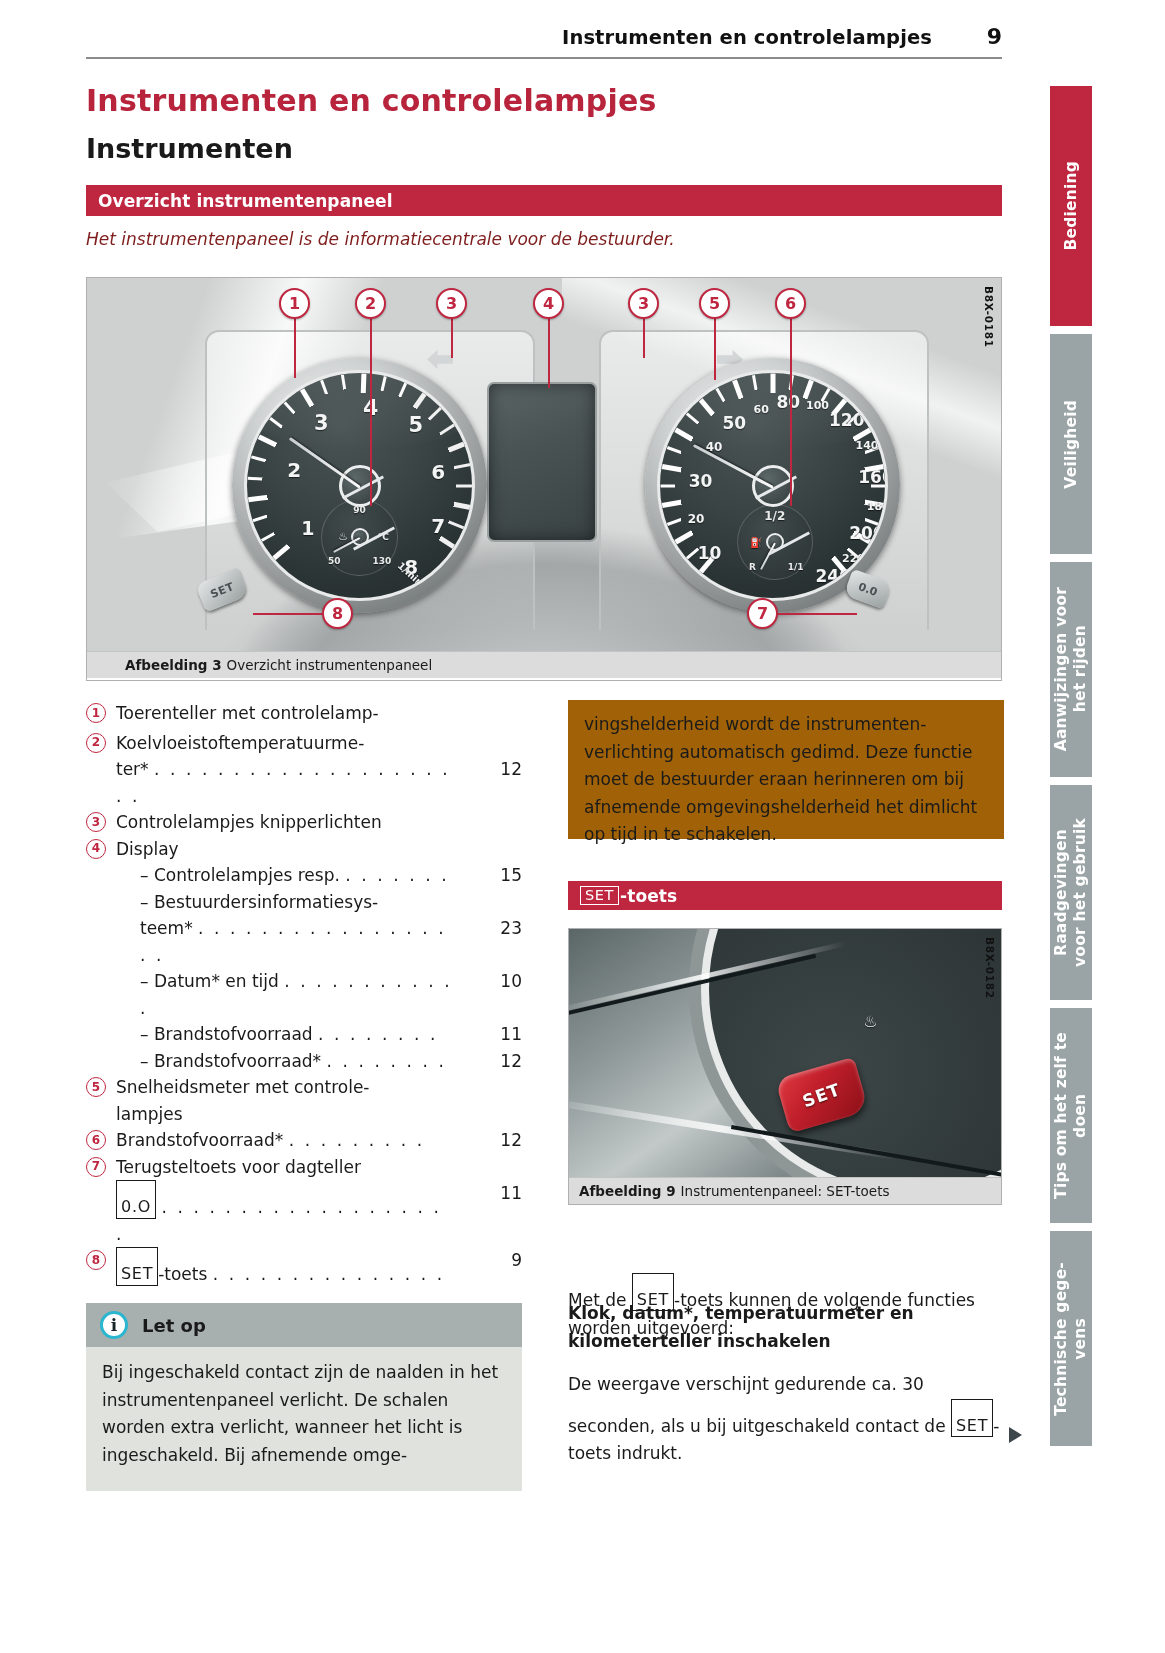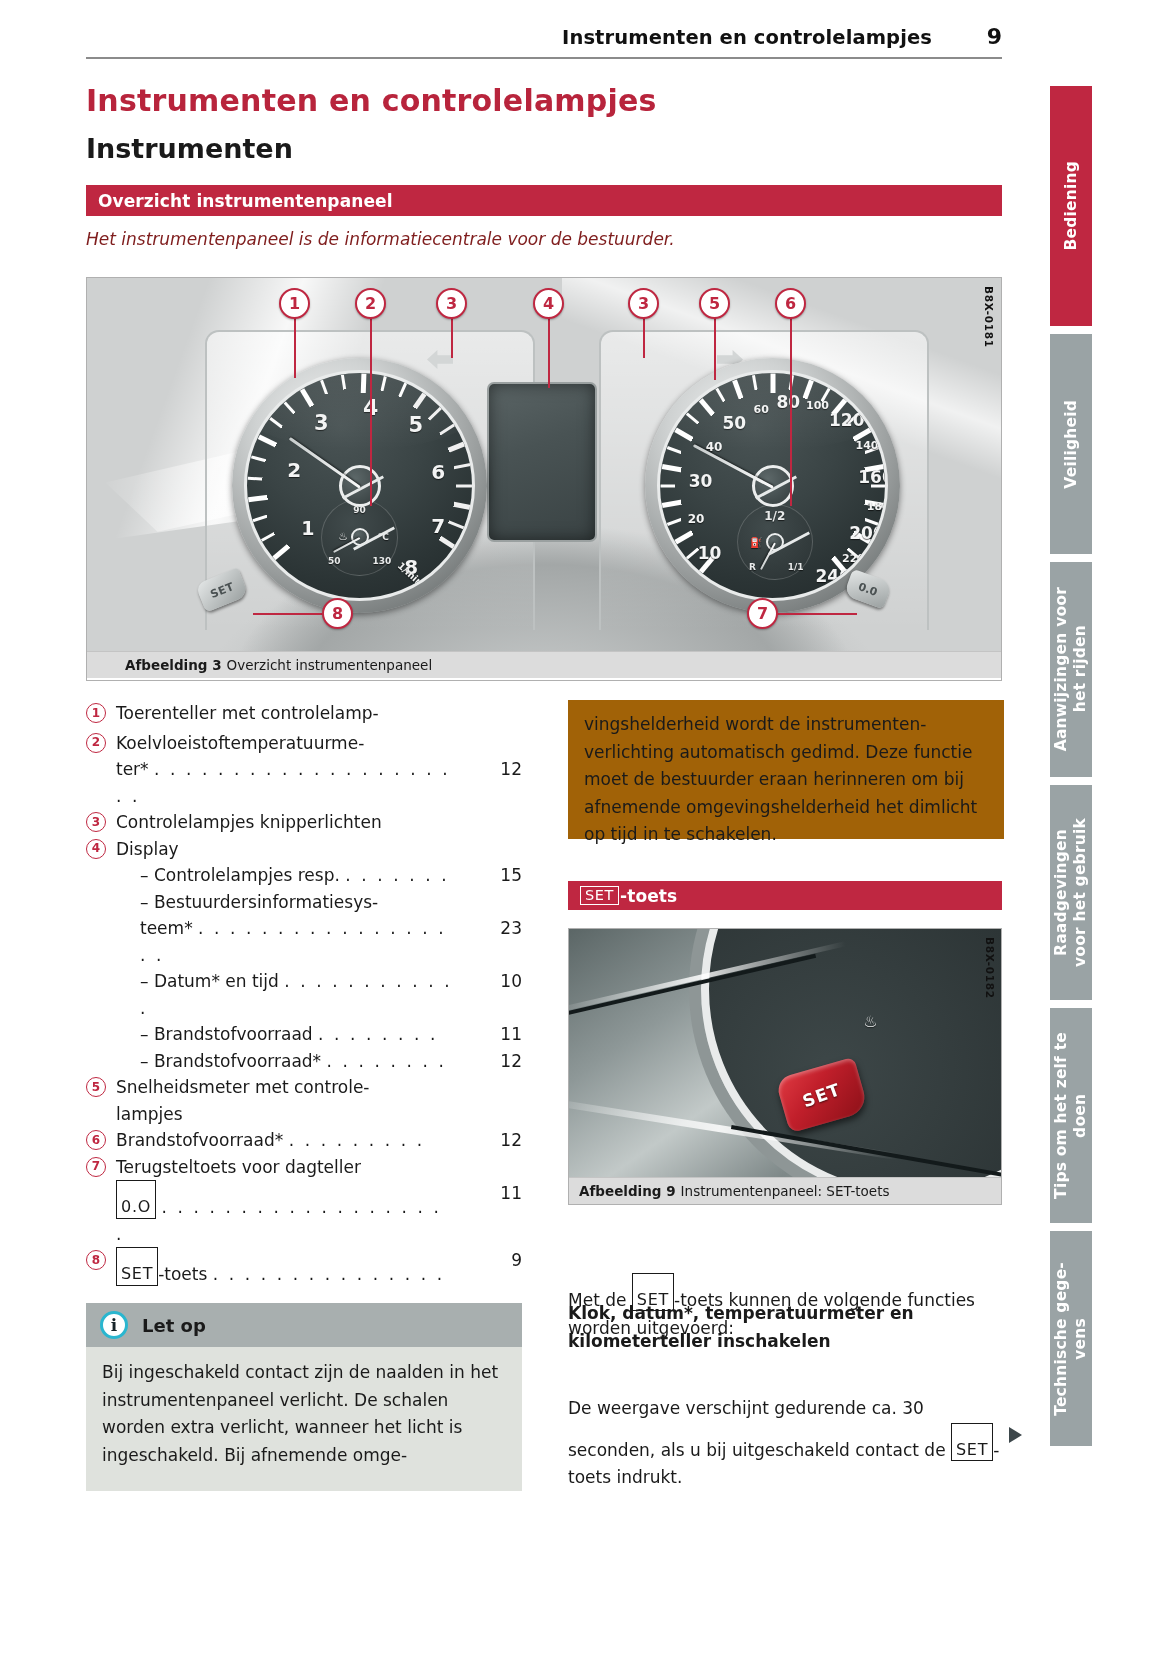--- a/index.html
+++ b/index.html
@@ -336,21 +336,21 @@
                 background: #a16207; }
   #note-right .note-body { padding-top: 11px; }
 
   
   .body-text {
     position: absolute; font-size: 17px; line-height: 1.62; color: #1a1a1a;
   }
   .body-bold { font-weight: bold; }
   #rt-1 { left: 568px; top: 1226px; width: 436px; margin-top: 47px; }
   #rt-2 { left: 568px; top: 1300px; width: 436px; }
-  #rt-3 { left: 568px; top: 1371px; width: 436px; margin-top: 24px; }
+  #rt-3 { left: 568px; top: 1371px; width: 436px; }
 
   .next-arrow {
     position: absolute; left: 1009px; top: 1427px;
     width: 0; height: 0;
     border-left: 13px solid #3d474b;
     border-top: 8px solid transparent;
     border-bottom: 8px solid transparent;
   }
 
   

